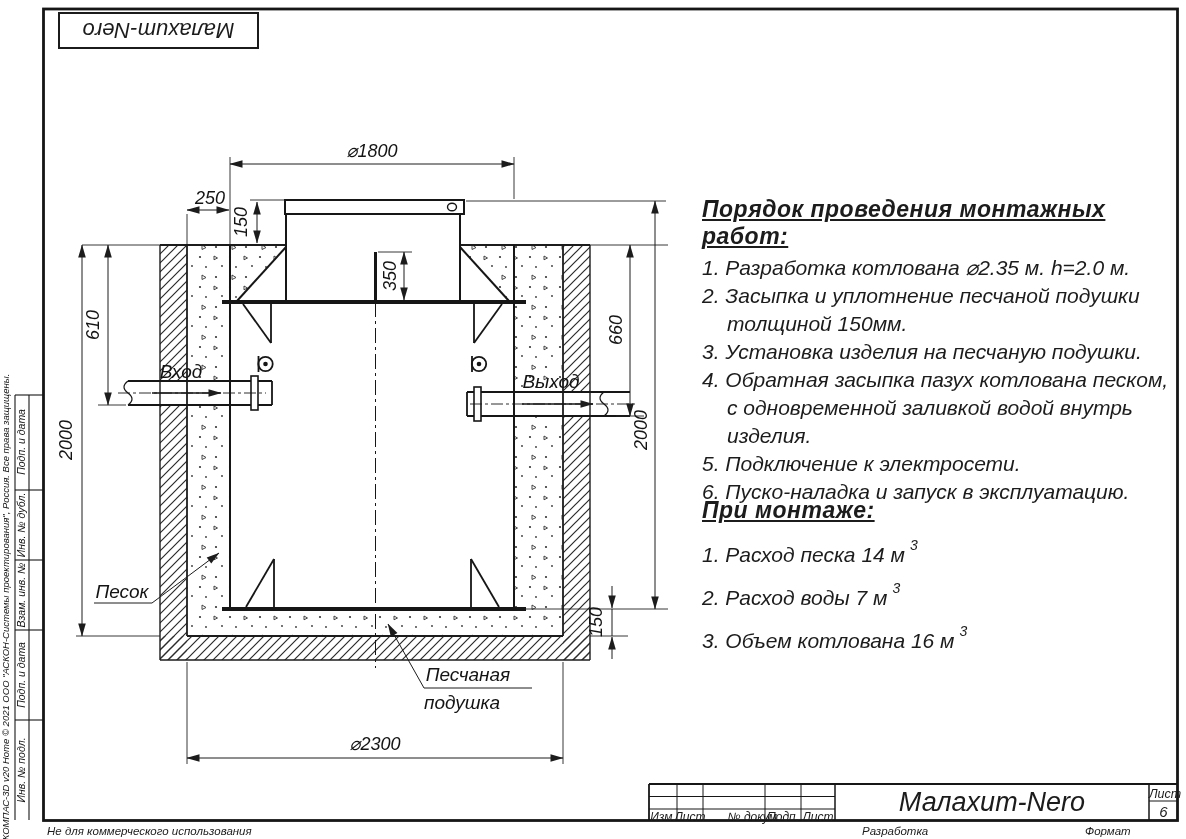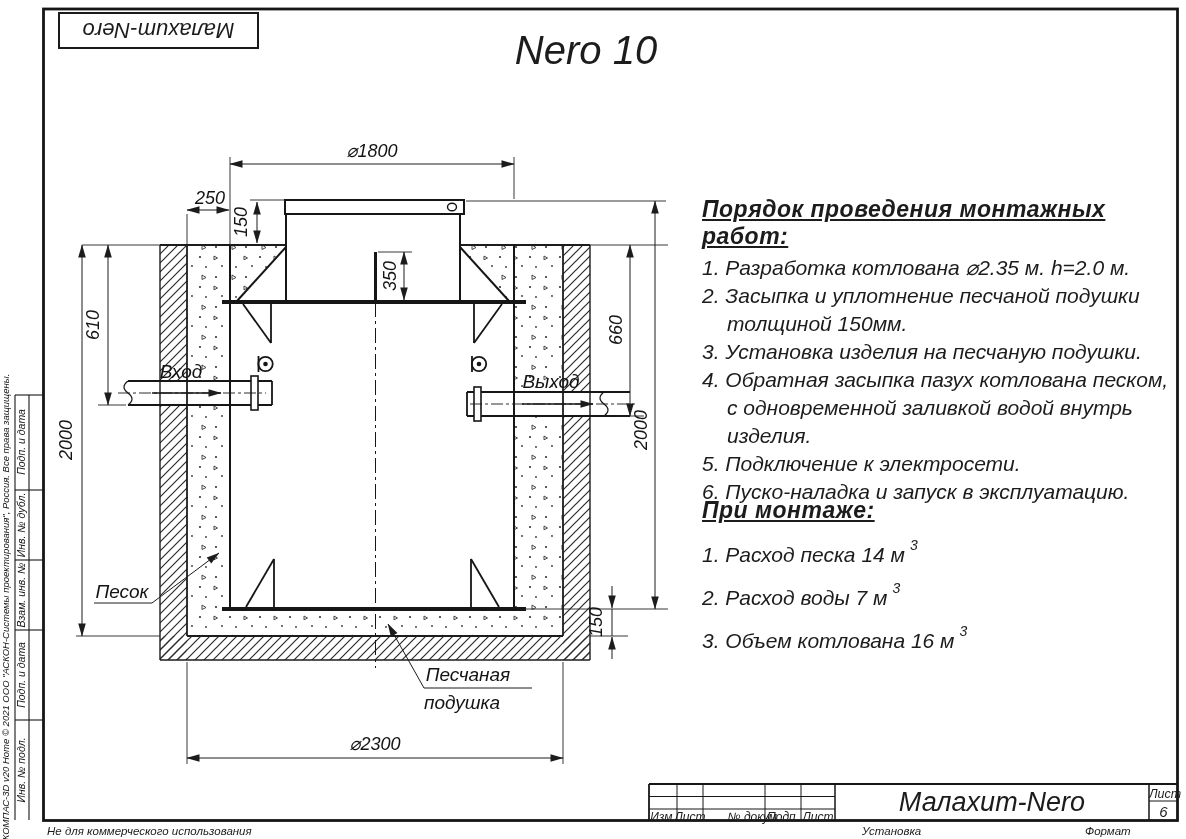--- a/index.html
+++ b/index.html
@@ -232,21 +232,20 @@
       <text class="lbltxt" x="468" y="681" text-anchor="middle">Песчаная</text>
       <text class="lbltxt" x="462" y="709" text-anchor="middle">подушка</text>
     </g>
   </svg>
 
   <div class="abs logo-box">
     <span>Малахит-Nero</span>
   </div>
 
   <div class="abs title-wrap">
-    <div class="t2">Nero 10</div>
   </div>
 
   <div class="abs txt-col" style="top:196px;">
     <div class="sec-head">Порядок проведения монтажных работ:</div>
     <div class="ins-item">1. Разработка котлована ⌀2.35 м. h=2.0 м.</div>
     <div class="ins-item">2. Засыпка и уплотнение песчаной подушки
 толщиной 150мм.</div>
     <div class="ins-item">3. Установка изделия на песчаную подушки.</div>
     <div class="ins-item">4. Обратная засыпка пазух котлована песком,
 с одновременной заливкой водой внутрь
@@ -265,17 +264,17 @@
   <div class="abs tb-label" style="left:663px;">Изм.</div>
   <div class="abs tb-label" style="left:690px;">Лист</div>
   <div class="abs tb-label" style="left:754px;">№ докум.</div>
   <div class="abs tb-label" style="left:783px;">Подп.</div>
   <div class="abs tb-label" style="left:818px;">Лист</div>
   <div class="abs tb-name">Малахит-Nero</div>
   <div class="abs tb-sheet-label">Лист</div>
   <div class="abs tb-sheet-num">6</div>
 
   <div class="abs foot" style="left:47px;top:825px;">Не для коммерческого использования</div>
-  <div class="abs foot" style="left:862px;top:825px;">Установка</div>
+  <div class="abs foot" style="left:862px;top:825px;">Разработка</div>
   <div class="abs foot" style="left:1085px;top:825px;">Формат</div>
   <div class="abs foot" style="left:1132px;top:849px;">А3</div>
 
 </div>
 
 </body></html>

